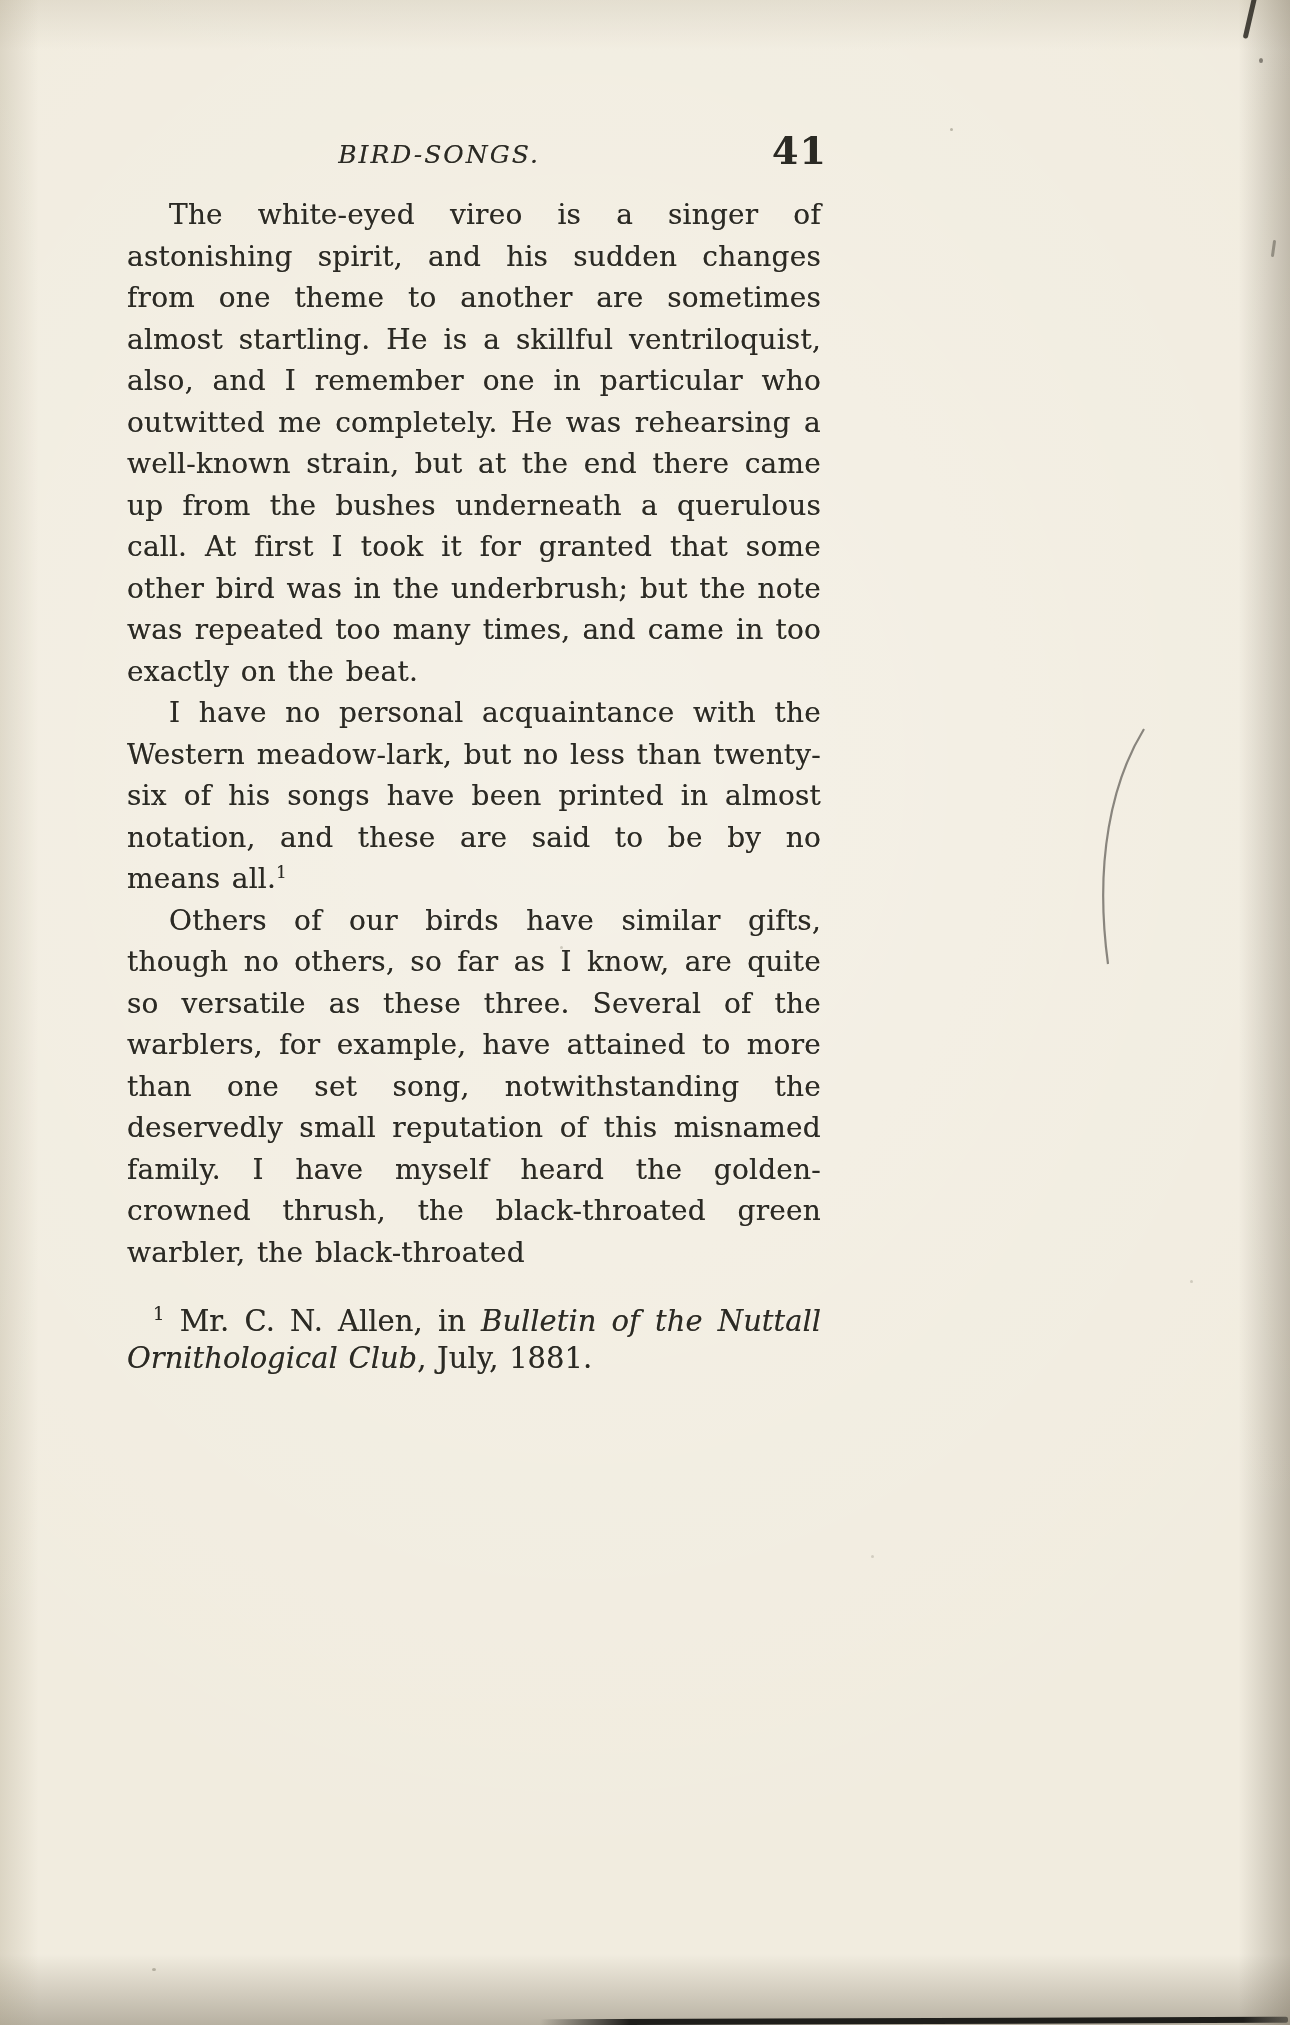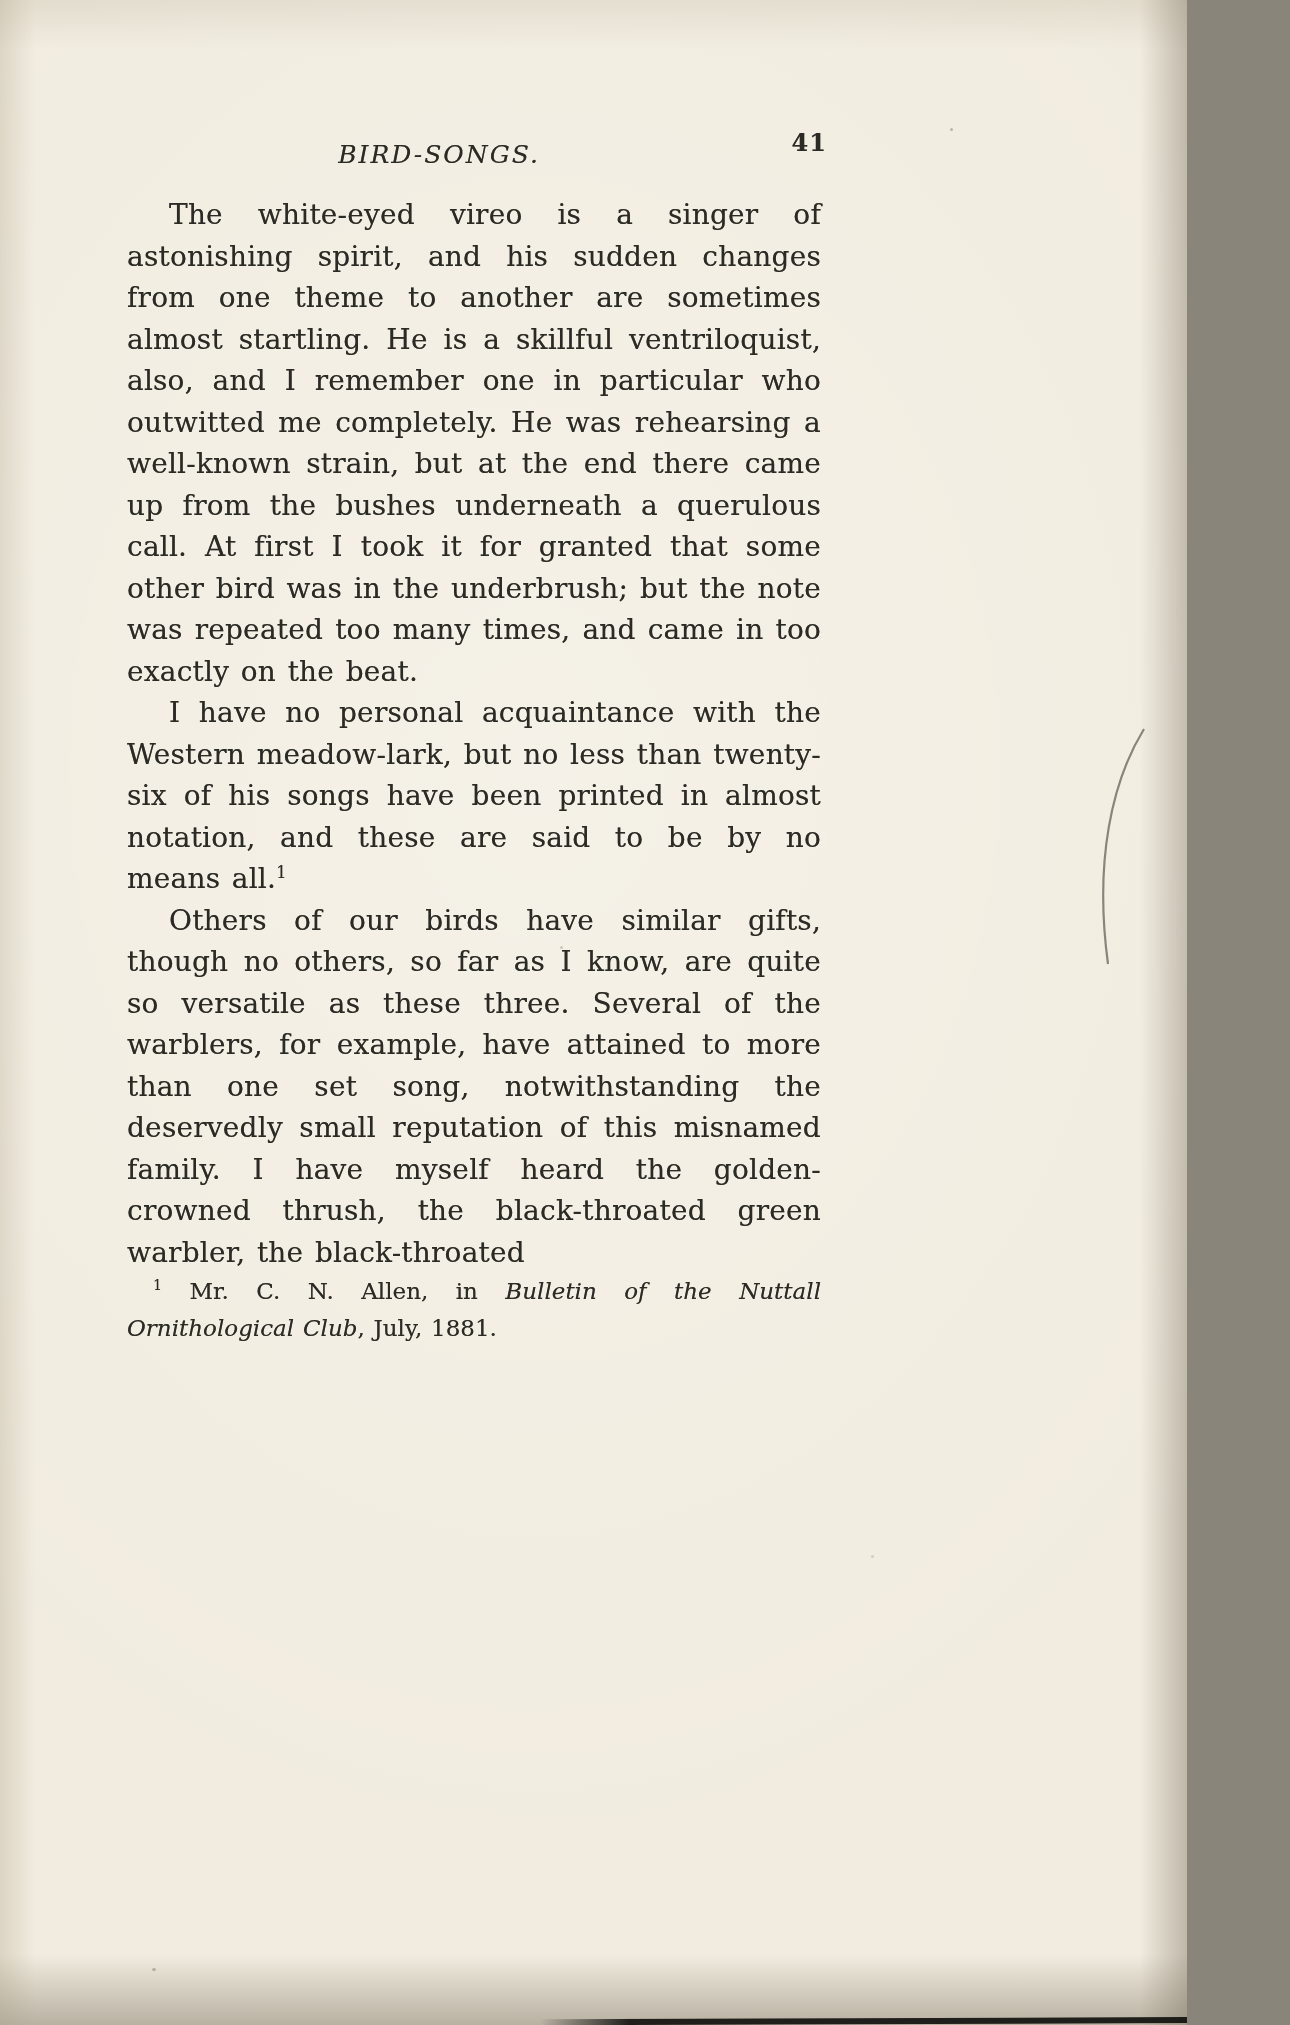--- a/index.html
+++ b/index.html
@@ -2,21 +2,21 @@
 <html><head>
 <meta charset="utf-8">
 <style>
   * { margin: 0; padding: 0; box-sizing: border-box; }
   body {
     font-family: "DejaVu Serif", "Liberation Serif", serif;
     background: #8a857a;
   }
   .scan-page {
     position: relative;
-    width: 1187px;
+    width: 1290px;
     height: 2025px;
     overflow: hidden;
     color: #2b2a24;
     background:
       radial-gradient(ellipse 120% 90% at 45% 38%, rgba(255,255,255,0.28), rgba(0,0,0,0) 62%),
       linear-gradient(to right, rgba(168,158,132,0.30) 0%, rgba(0,0,0,0) 3%, rgba(0,0,0,0) 96%, rgba(110,100,82,0.38) 100%),
       linear-gradient(to bottom, rgba(170,160,135,0.22) 0%, rgba(0,0,0,0) 2.5%, rgba(0,0,0,0) 96.5%, rgba(105,96,78,0.42) 100%),
       #f1ecdf;
     text-shadow: 0 0 0.5px rgba(43,41,36,0.55);
   }
@@ -35,40 +35,41 @@
     left: 0; right: 70px;
     text-align: center;
     font-style: italic;
     font-size: 25px;
     letter-spacing: 2px;
   }
   .page-number {
     position: absolute;
     right: -6px;
     top: -12px;
-    font-size: 24px;
+    font-size: 38px;
     font-weight: 700;
     letter-spacing: 1px;
   }
   .page-body p {
     font-size: 28px;
     line-height: 41.5px;
     text-align: justify;
     text-indent: 42px;
     letter-spacing: 0.2px;
     word-spacing: 2.5px;
   }
   .page-body p.no-indent { text-indent: 0; }
   sup.fn {
     font-size: 0.58em;
     vertical-align: super;
     line-height: 0;
   }
   .footnote {
-    font-size: 23px;
+    margin-top: 30px;
+    font-size: 29px;
     line-height: 37px;
     text-align: justify;
     text-indent: 26px;
     word-spacing: 1.5px;
   }
   .footnote sup {
     font-size: 0.62em;
     vertical-align: super;
     line-height: 0;
   }

